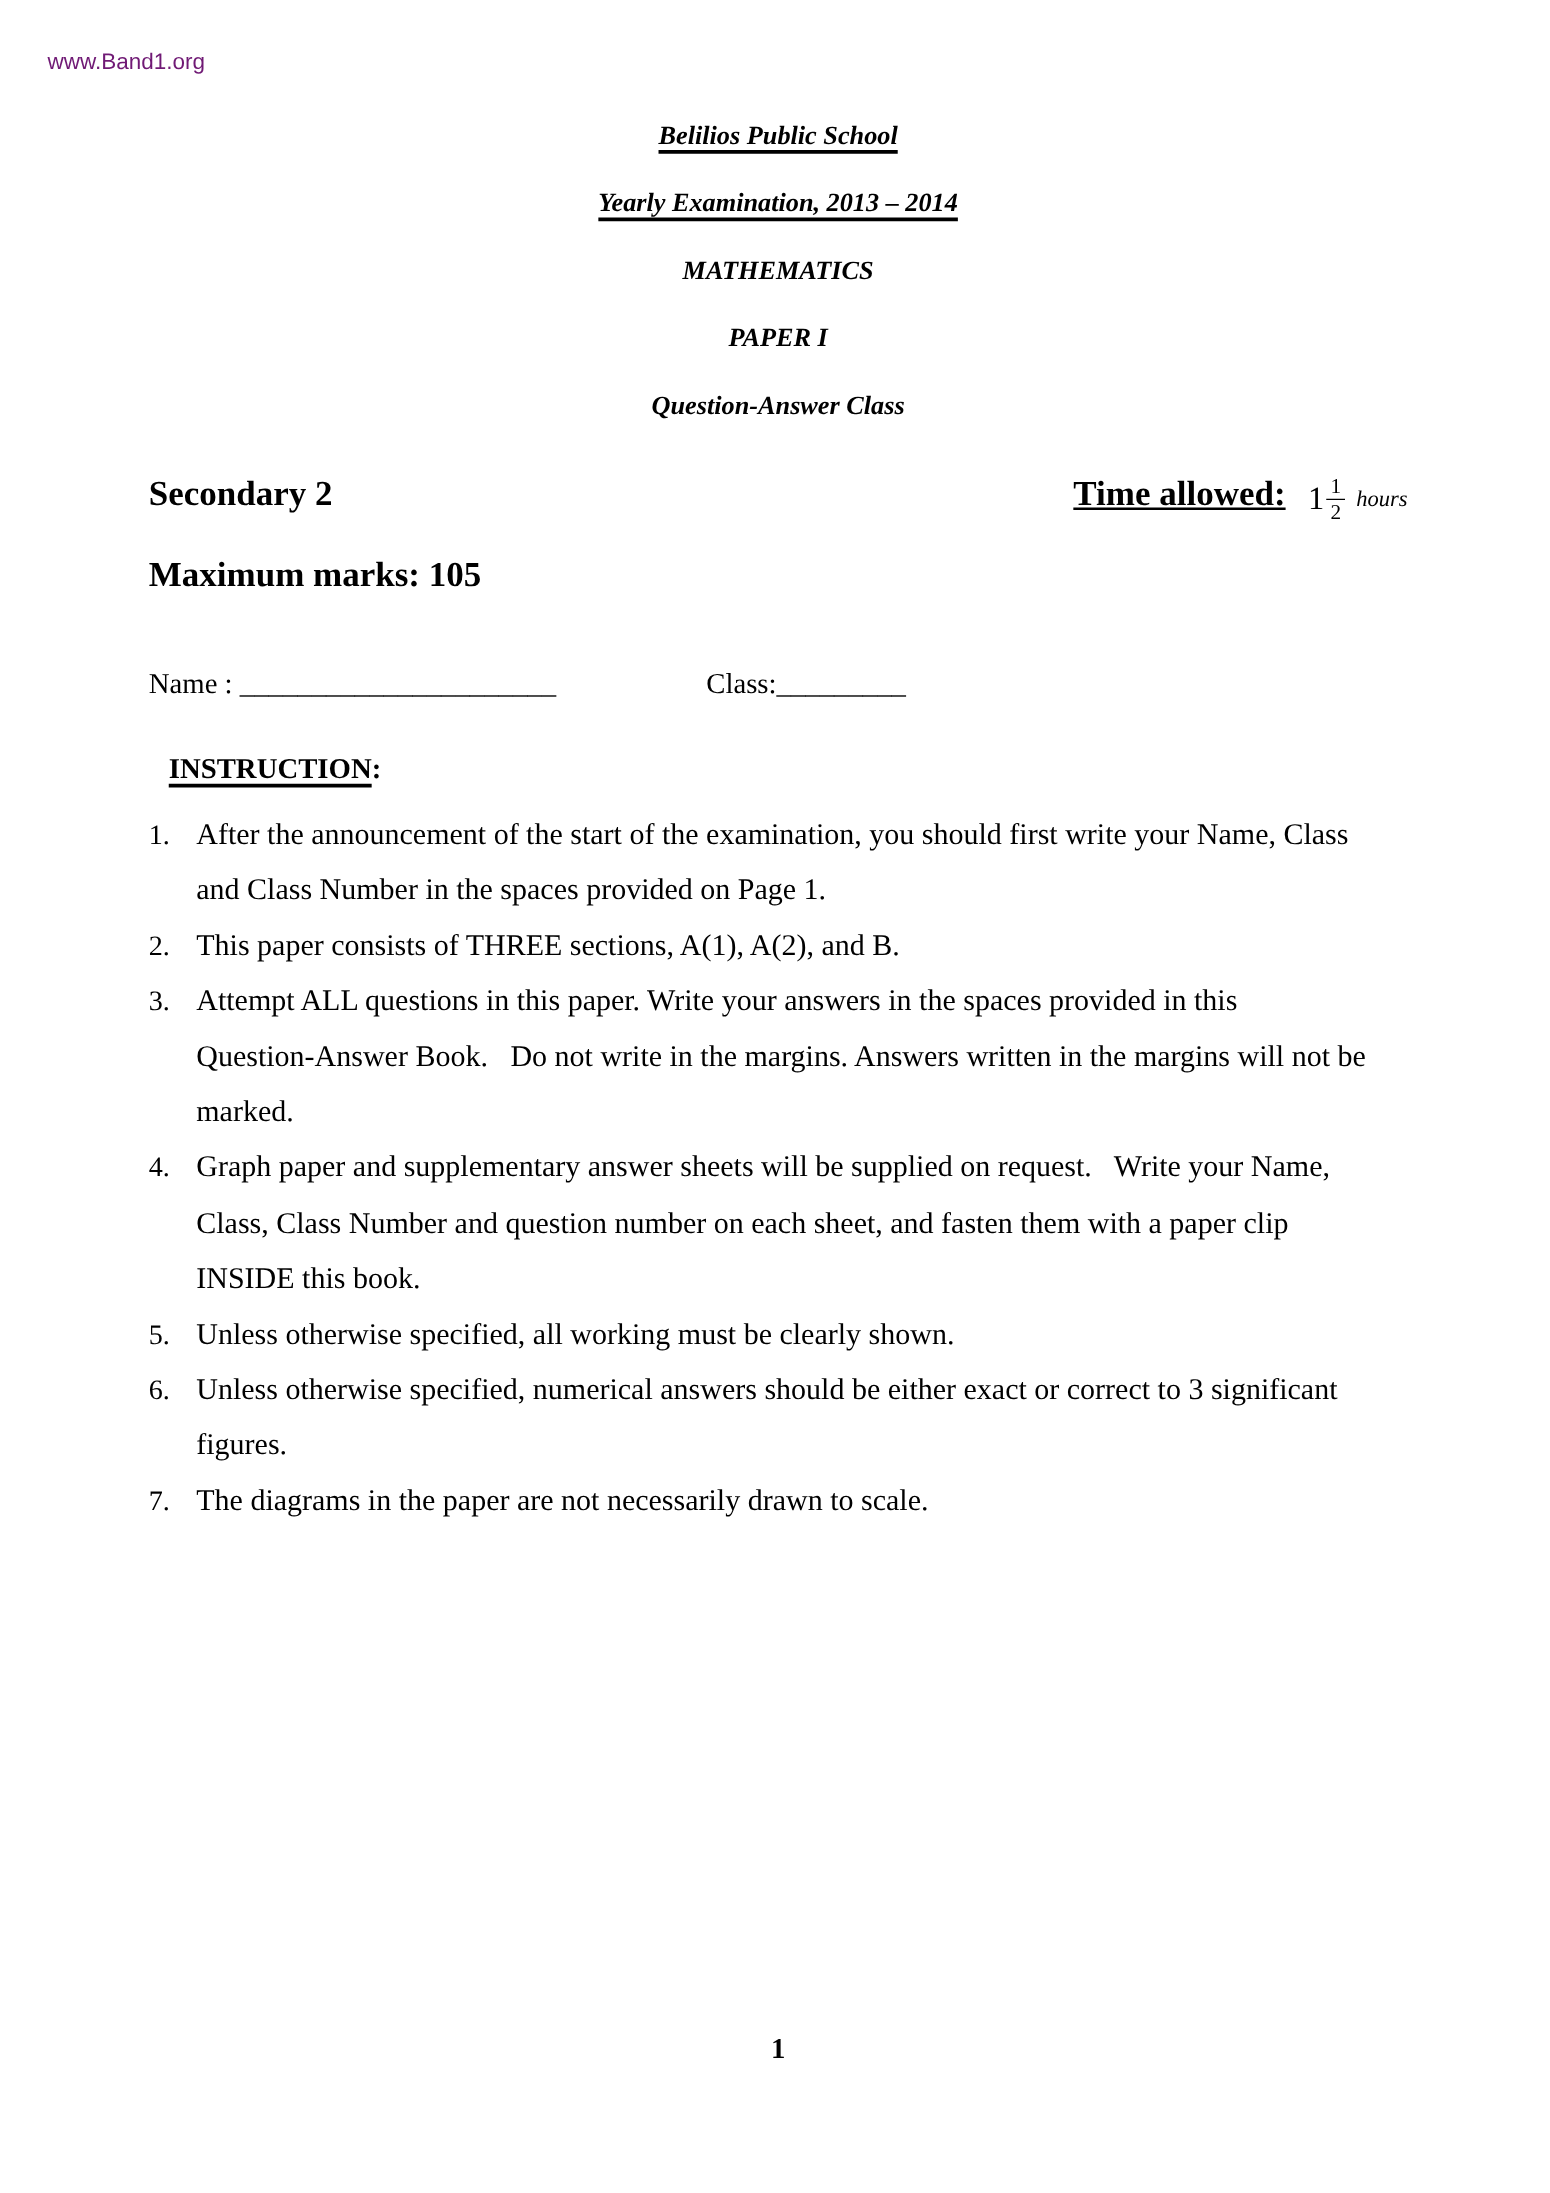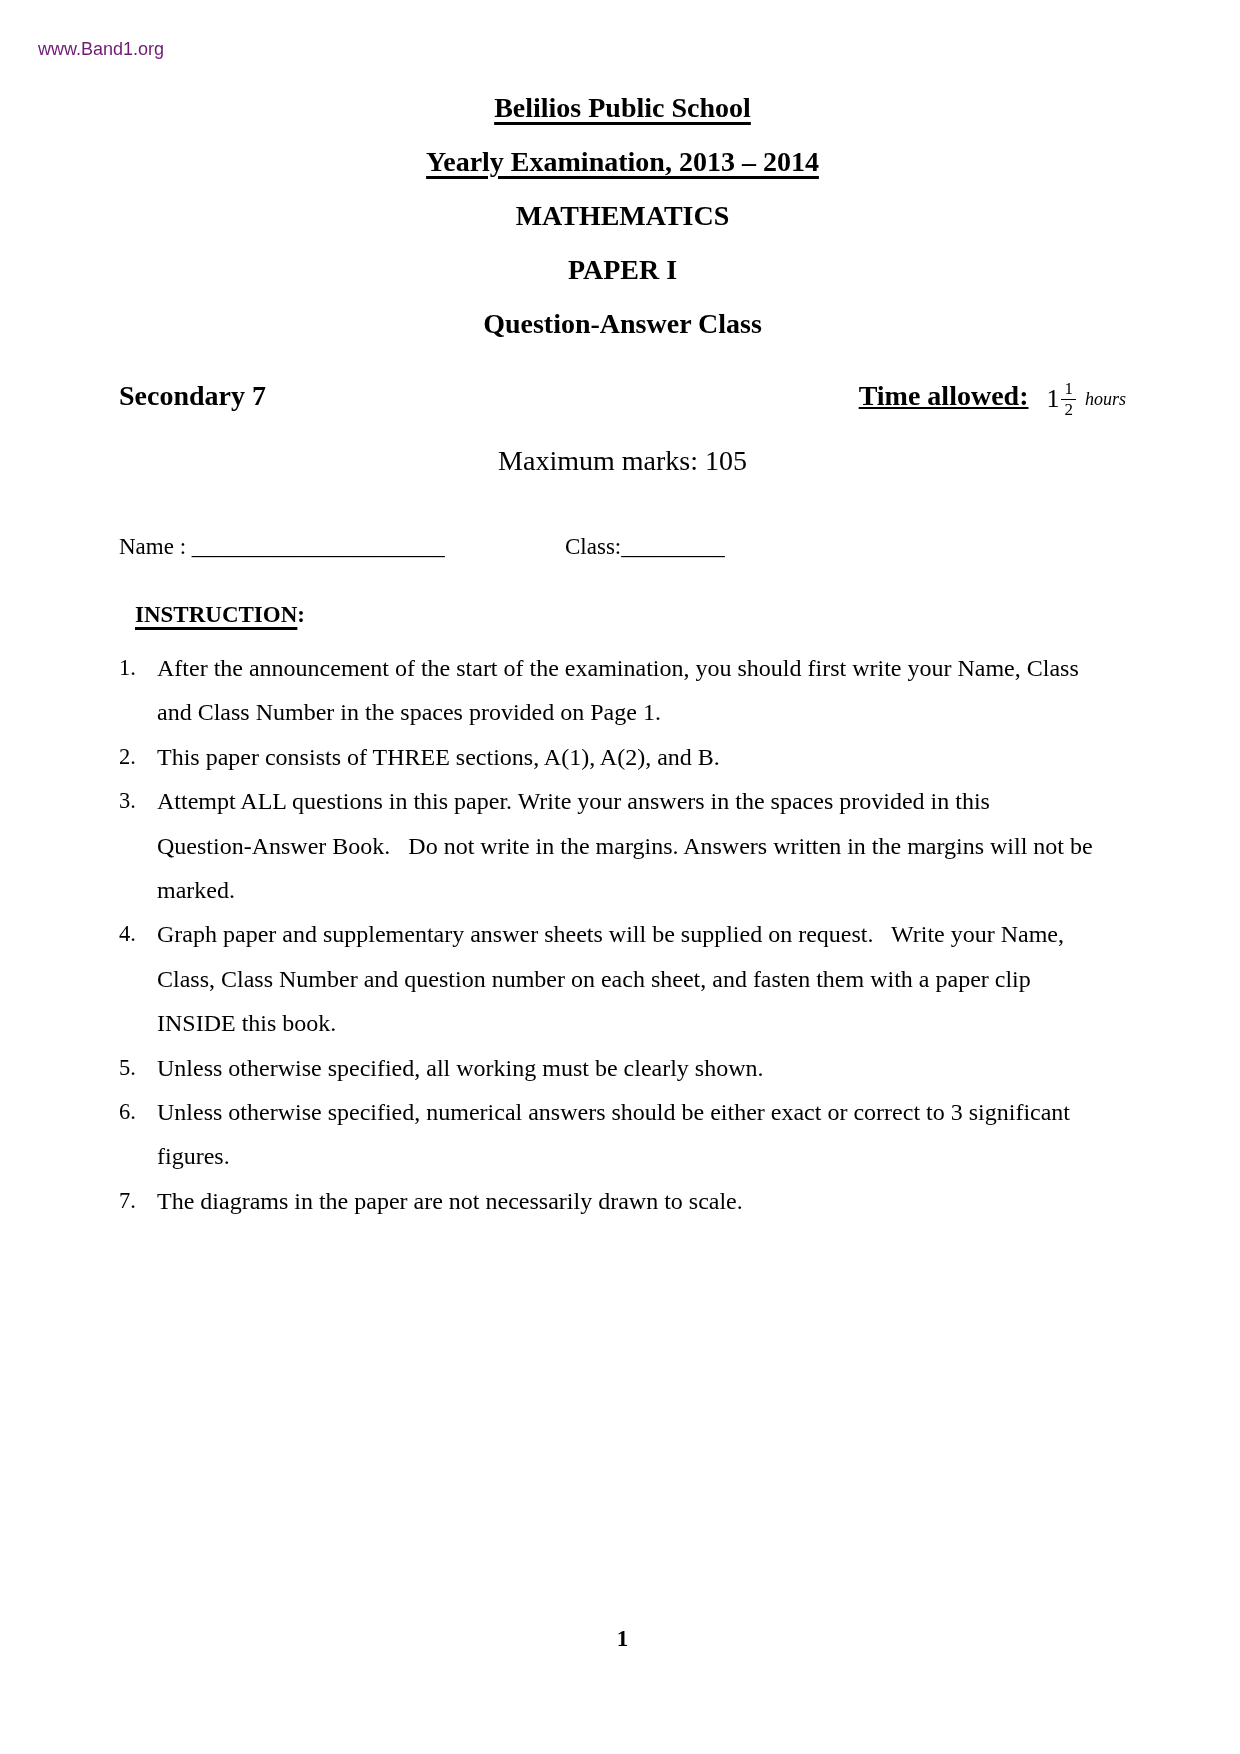--- a/index.html
+++ b/index.html
@@ -19,23 +19,24 @@
     margin-top: 15px;
   }
   .content {
     position: absolute;
     left: 119px; top: 0;
     width: 1007px;
   }
   
   .titles { margin-top: 81px; text-align: center; }
   .title-line {
-    font-size: 28px; font-weight: bold;
+    font-size: 21px; font-weight: bold;
     line-height: 54px;
     white-space: pre;
+    font-style: italic;
   }
   .u-line {
     text-decoration: underline;
     text-decoration-thickness: 2.5px;
     text-underline-offset: 5px;
   }
   
   .meta-row {
     margin-top: 18px;
     display: flex;
@@ -60,22 +61,22 @@
     margin: 0 2px;
   }
   .frac .num, .frac .den {
     font-size: 17px; line-height: 20px; text-align: center; padding: 0 3px;
   }
   .frac .num { border-bottom: 1.5px solid #000; }
   .time-unit { font-size: 18px; font-style: italic; line-height: 1; margin-left: 7px; }
   
   .marks-row {
     margin-top: 11px;
-    text-align: center;
-    font-size: 28px; font-weight: normal;
+    text-align: left;
+    font-size: 28px; font-weight: bold;
     line-height: 54px;
   }
   
   .name-row {
     position: relative;
     margin-top: 37px;
     height: 44px;
     font-size: 23px;
     line-height: 44px;
     white-space: pre;
@@ -128,21 +129,21 @@
 
   <div class="titles">
     <div class="title-line u-line">Belilios Public School</div>
     <div class="title-line u-line">Yearly Examination, 2013 – 2014</div>
     <div class="title-line">MATHEMATICS</div>
     <div class="title-line">PAPER I</div>
     <div class="title-line">Question-Answer Class</div>
   </div>
 
   <div class="meta-row">
-    <div class="level">Secondary 7</div>
+    <div class="level">Secondary 2</div>
     <div class="time-group">
       <span class="time-label">Time allowed:</span>
       <span class="time-value">
         <span class="time-whole">1</span>
         <span class="frac">
           <span class="num">1</span>
           <span class="den">2</span>
         </span>
         <span class="time-unit">hours</span>
       </span>

